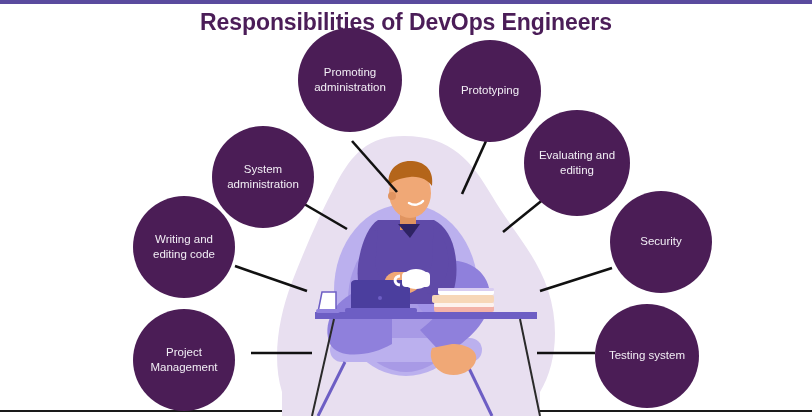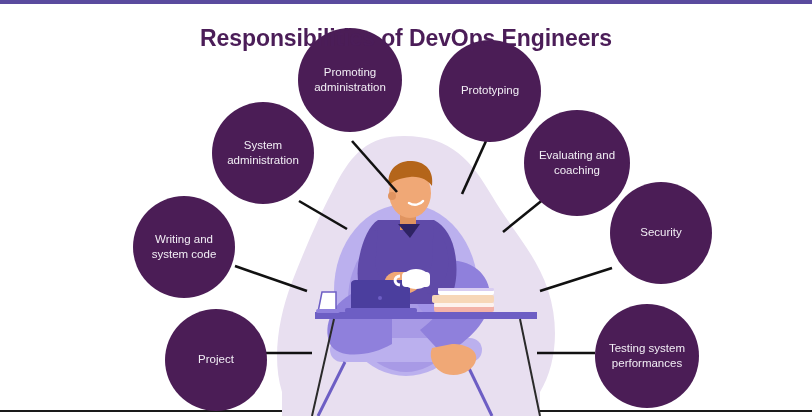--- a/index.html
+++ b/index.html
@@ -31,21 +31,20 @@
   #title {
     position: absolute;
     left: 0; top: 9px;
     width: 812px;
     text-align: center;
     font-size: 23px;
     font-weight: bold;
     color: #4b1d58;
     letter-spacing: -0.1px;
     z-index: 8;
-    margin-top: 16px;
   }
   #scene-svg {
     position: absolute;
     left: 0; top: 0;
     width: 812px; height: 416px;
     z-index: 1;
   }
   #connectors-svg {
     position: absolute;
     left: 0; top: 0;
@@ -162,54 +161,54 @@
       <span>administration</span>
     </span>
   </div>
 
   <div class="node" style="left:439px; top:40px; width:102px; height:102px;justify-content:center;">
     <span>
       <span>Prototyping</span>
     </span>
   </div>
 
-  <div class="node" style="left:212px; top:102px; width:102px; height:102px;">
+  <div class="node" style="left:212px; top:126px; width:102px; height:102px;">
     <span>
       <span>System</span>
       <span>administration</span>
     </span>
   </div>
 
   <div class="node" style="left:524px; top:110px; width:106px; height:106px;">
     <span>
       <span>Evaluating and</span>
-      <span>coaching</span>
+      <span>editing</span>
     </span>
   </div>
 
   <div class="node" style="left:133px; top:196px; width:102px; height:102px;justify-content:center;">
     <span>
       <span>Writing and</span>
-      <span>system code</span>
-    </span>
-  </div>
-
-  <div class="node" style="left:610px; top:182px; width:102px; height:102px;justify-content:flex-end;">
+      <span>editing code</span>
+    </span>
+  </div>
+
+  <div class="node" style="left:610px; top:191px; width:102px; height:102px;justify-content:flex-end;">
     <span>
       <span>Security</span>
     </span>
   </div>
 
-  <div class="node" style="left:165px; top:309px; width:102px; height:102px;">
+  <div class="node" style="left:133px; top:309px; width:102px; height:102px;">
     <span>
       <span>Project</span>
+      <span>Management</span>
     </span>
   </div>
 
   <div class="node" style="left:595px; top:304px; width:104px; height:104px;">
     <span>
       <span>Testing system</span>
-      <span>performances</span>
     </span>
   </div>
 
   <div class="bottom-rule"></div>
 </div>
 
 </body></html>

